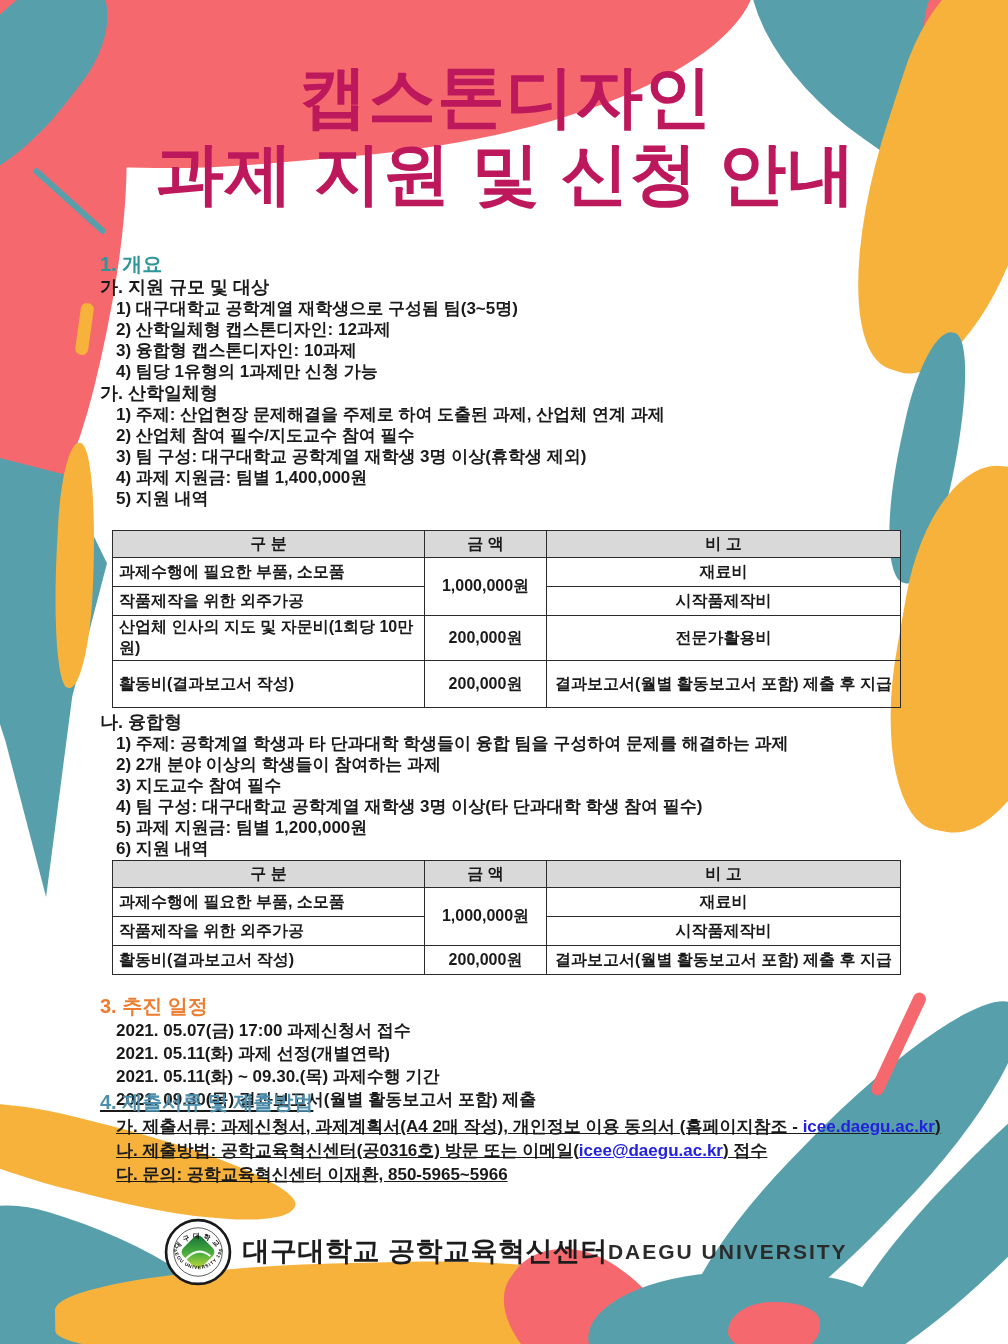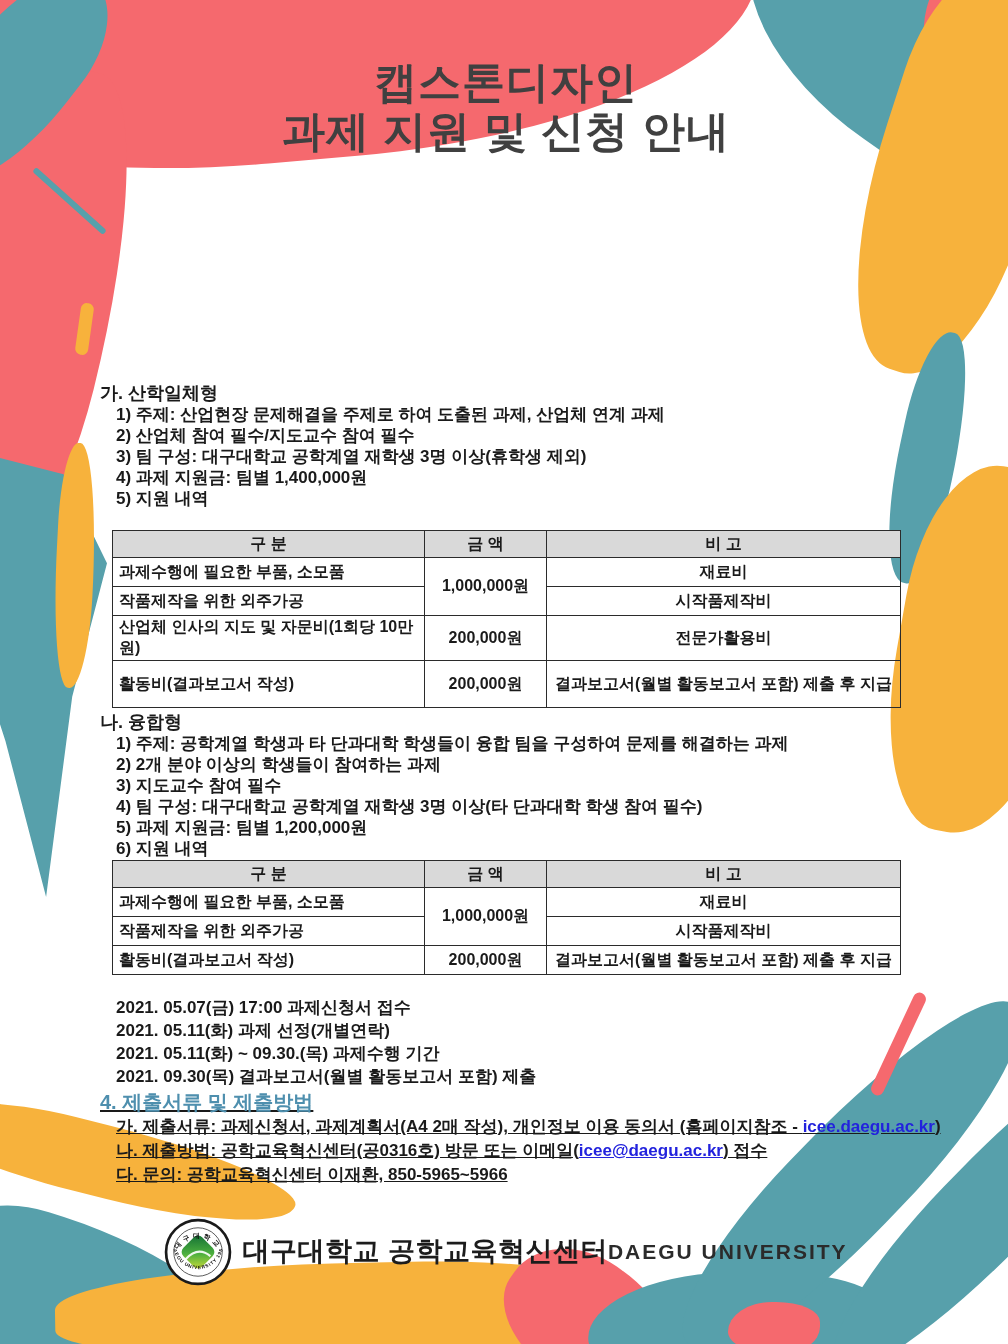--- a/index.html
+++ b/index.html
@@ -56,21 +56,21 @@
                        border-radius:50% 50% 45% 55% / 55% 45% 50% 50%; }
   #st-coral-bracc    { left:892px; top:988px; width:13px; height:112px; transform:rotate(25deg); border-radius:7px; }
   #st-coral-blob     { left:728px; top:1302px; width:92px; height:52px; border-radius:50% 50% 45% 55%/60% 40% 55% 45%; }
 
   
   .content { position:absolute; left:0; top:0; width:1008px; height:1344px; z-index:2; }
   .block { position:absolute; left:100px; width:812px; }
 
   .title-block { top:58px; text-align:center; }
   .title-year  { font-size:46px; font-weight:700; color:#1238c8; letter-spacing:1px; line-height:1.05; }
-  .title-line  { font-size:43px; font-weight:700; color:#404040; letter-spacing:1px; line-height:1.13; }
+  .title-line  { font-size:68px; font-weight:700; color:#be185d; letter-spacing:1px; line-height:1.13; }
 
   .sec-head { font-size:20px; font-weight:700; line-height:21px; margin-bottom:2px; }
   .h-teal   { color:#2e9599; }
   .h-red    { color:#e0261f; }
   .h-orange { color:#ed7d31; }
   .h-blue   { color:#4e8fae; }
 
   .sub-head { font-size:18px; font-weight:700; line-height:21px; }
   .itemlist .item { font-size:17px; font-weight:700; line-height:21px; padding-left:16px; white-space:nowrap; }
 
@@ -127,20 +127,30 @@
   <div class="stroke coral" id="st-coral-bracc"></div>
   <div class="stroke coral" id="st-coral-blob"></div>
 
   <div class="content">
 
     <div class="block title-block">
       <div class="title-line">캡스톤디자인</div>
       <div class="title-line">과제 지원 및 신청 안내</div>
     </div>
 
+    <div class="block" id="block-1">
+      <div class="sec-head h-teal">1. 개요</div>
+      <div class="sub-head">가. 지원 규모 및 대상</div>
+      <div class="itemlist">
+        <div class="item">1) 대구대학교 공학계열 재학생으로 구성됨 팀(3~5명)</div>
+        <div class="item">2) 산학일체형 캡스톤디자인: 12과제</div>
+        <div class="item">3) 융합형 캡스톤디자인: 10과제</div>
+        <div class="item">4) 팀당 1유형의 1과제만 신청 가능</div>
+      </div>
+    </div>
 
     <div class="block" id="block-2a">
       <div class="sub-head">가. 산학일체형</div>
       <div class="itemlist">
         <div class="item">1) 주제: 산업현장 문제해결을 주제로 하여 도출된 과제, 산업체 연계 과제</div>
         <div class="item">2) 산업체 참여 필수/지도교수 참여 필수</div>
         <div class="item">3) 팀 구성: 대구대학교 공학계열 재학생 3명 이상(휴학생 제외)</div>
         <div class="item">4) 과제 지원금: 팀별 1,400,000원</div>
         <div class="item">5) 지원 내역</div>
       </div>
@@ -223,20 +233,21 @@
           <tr>
             <td class="l">활동비(결과보고서 작성)</td>
             <td class="c">200,000원</td>
             <td class="c">결과보고서(월별 활동보고서 포함) 제출 후 지급</td>
           </tr>
         </tbody>
       </table>
     </div>
 
     <div class="block" id="block-3">
+      <div class="sec-head h-orange">3. 추진 일정</div>
       <div class="itemlist">
         <div class="item" style="line-height:23px">2021. 05.07(금) 17:00 과제신청서 접수</div>
         <div class="item" style="line-height:23px">2021. 05.11(화) 과제 선정(개별연락)</div>
         <div class="item" style="line-height:23px">2021. 05.11(화) ~ 09.30.(목) 과제수행 기간</div>
         <div class="item" style="line-height:23px">2021. 09.30(목) 결과보고서(월별 활동보고서 포함) 제출</div>
       </div>
     </div>
 
     <div class="block" id="block-4">
       <div class="sec-head h-blue">4. 제출서류 및 제출방법</div>

